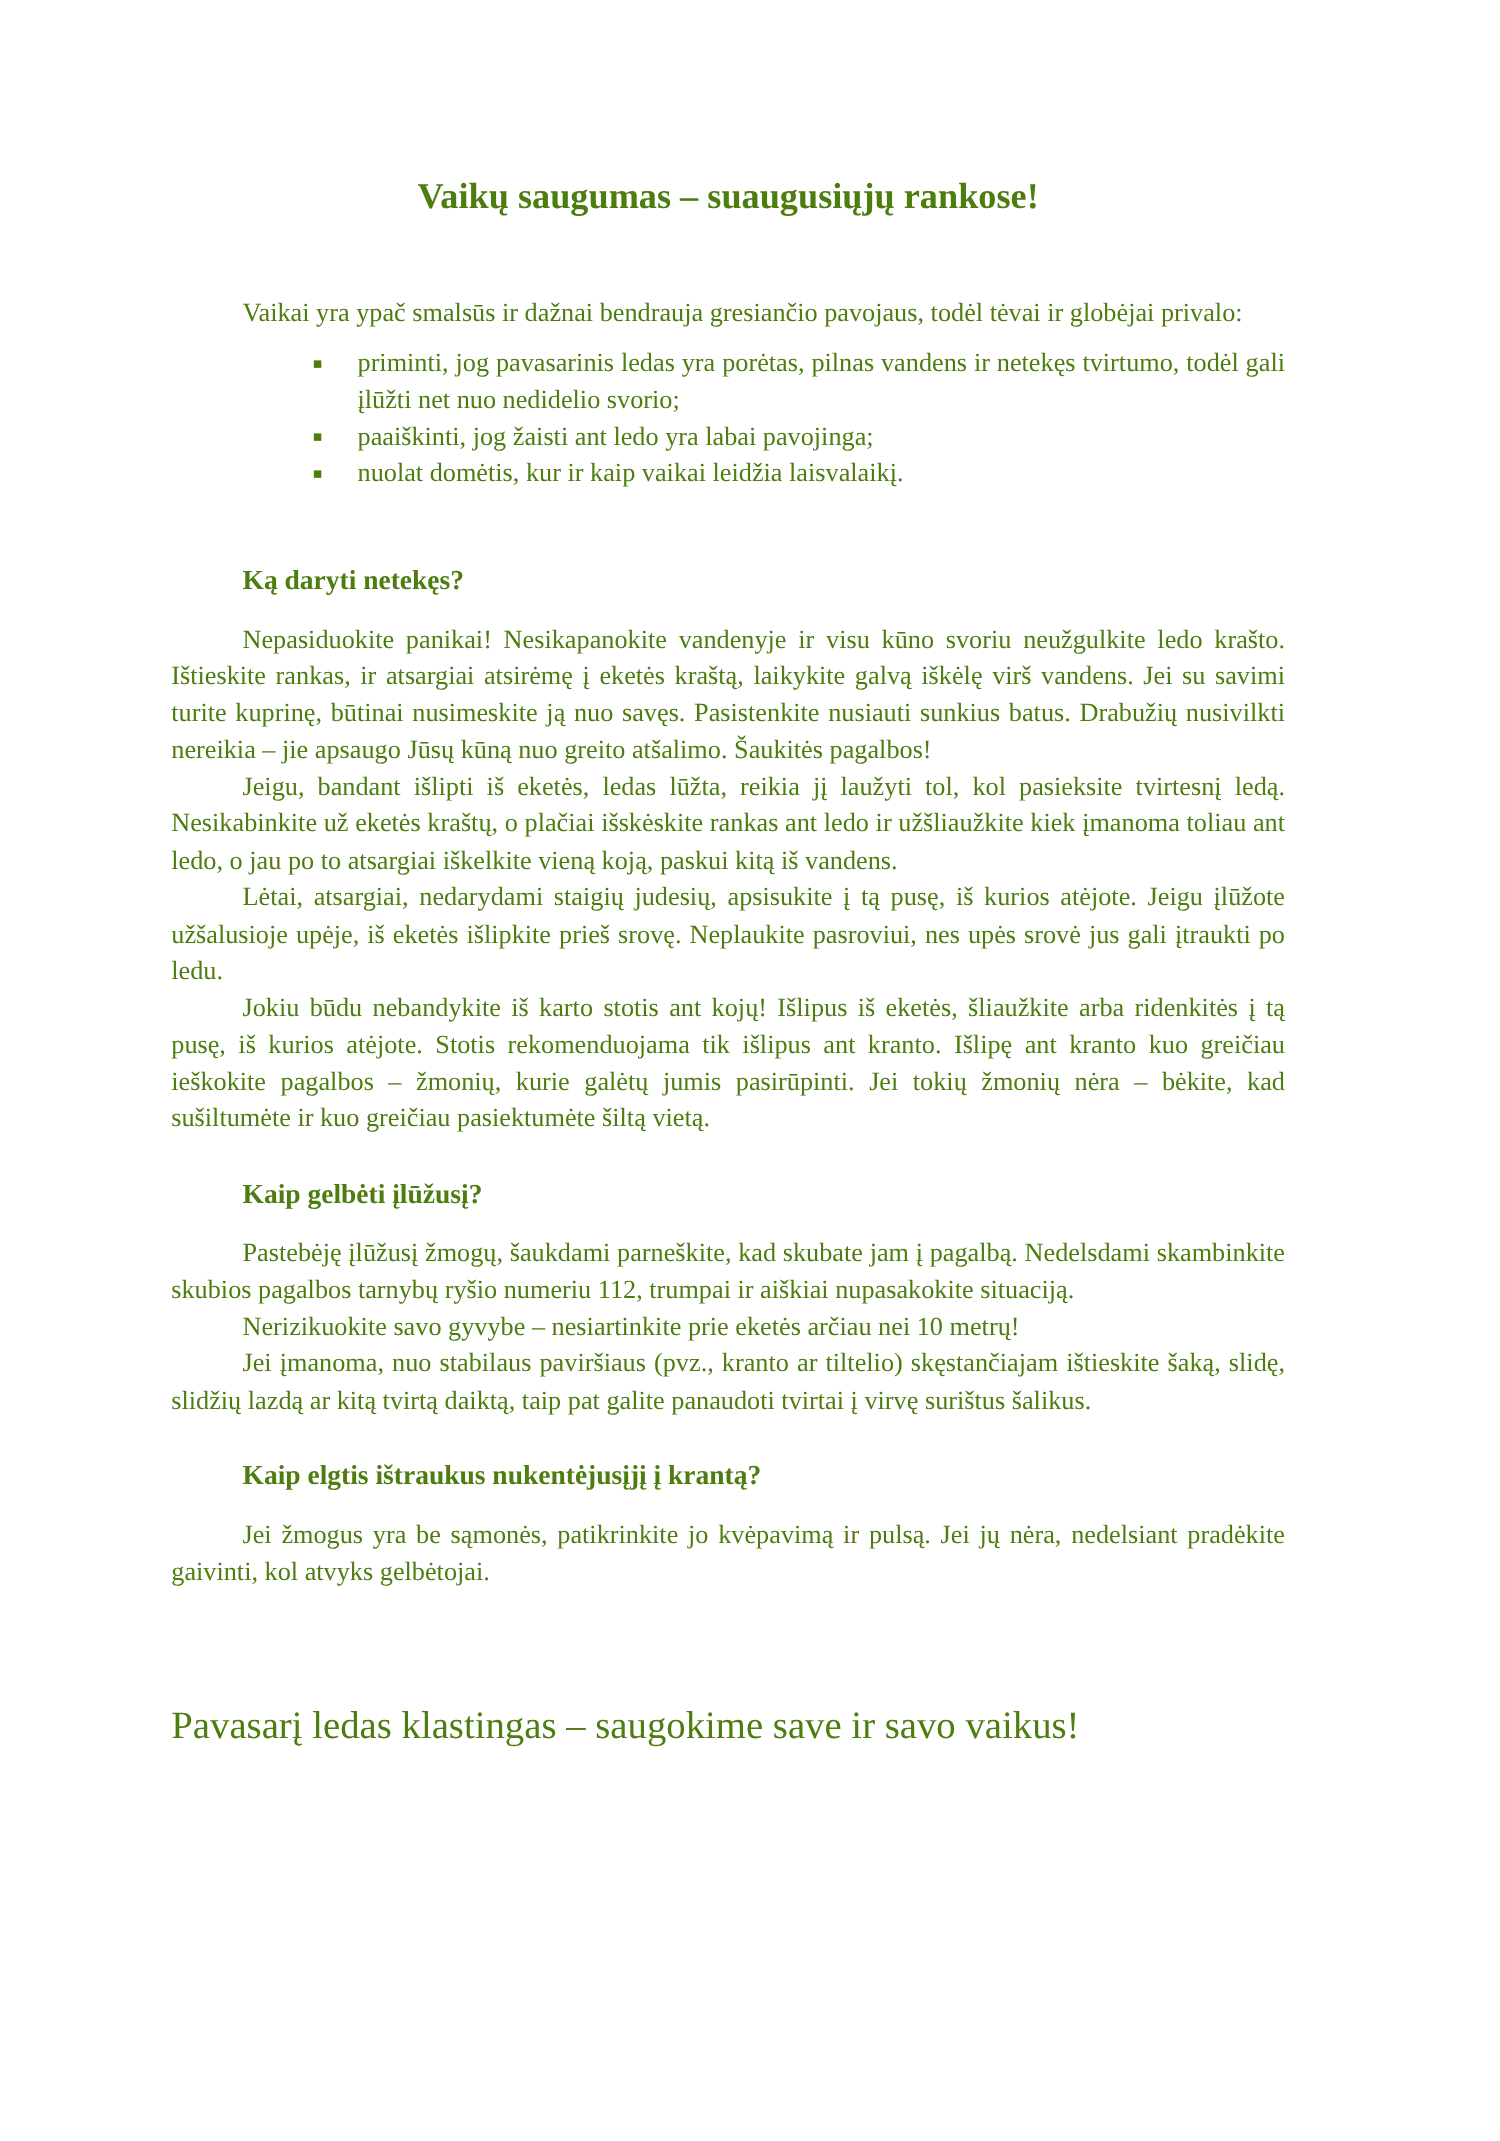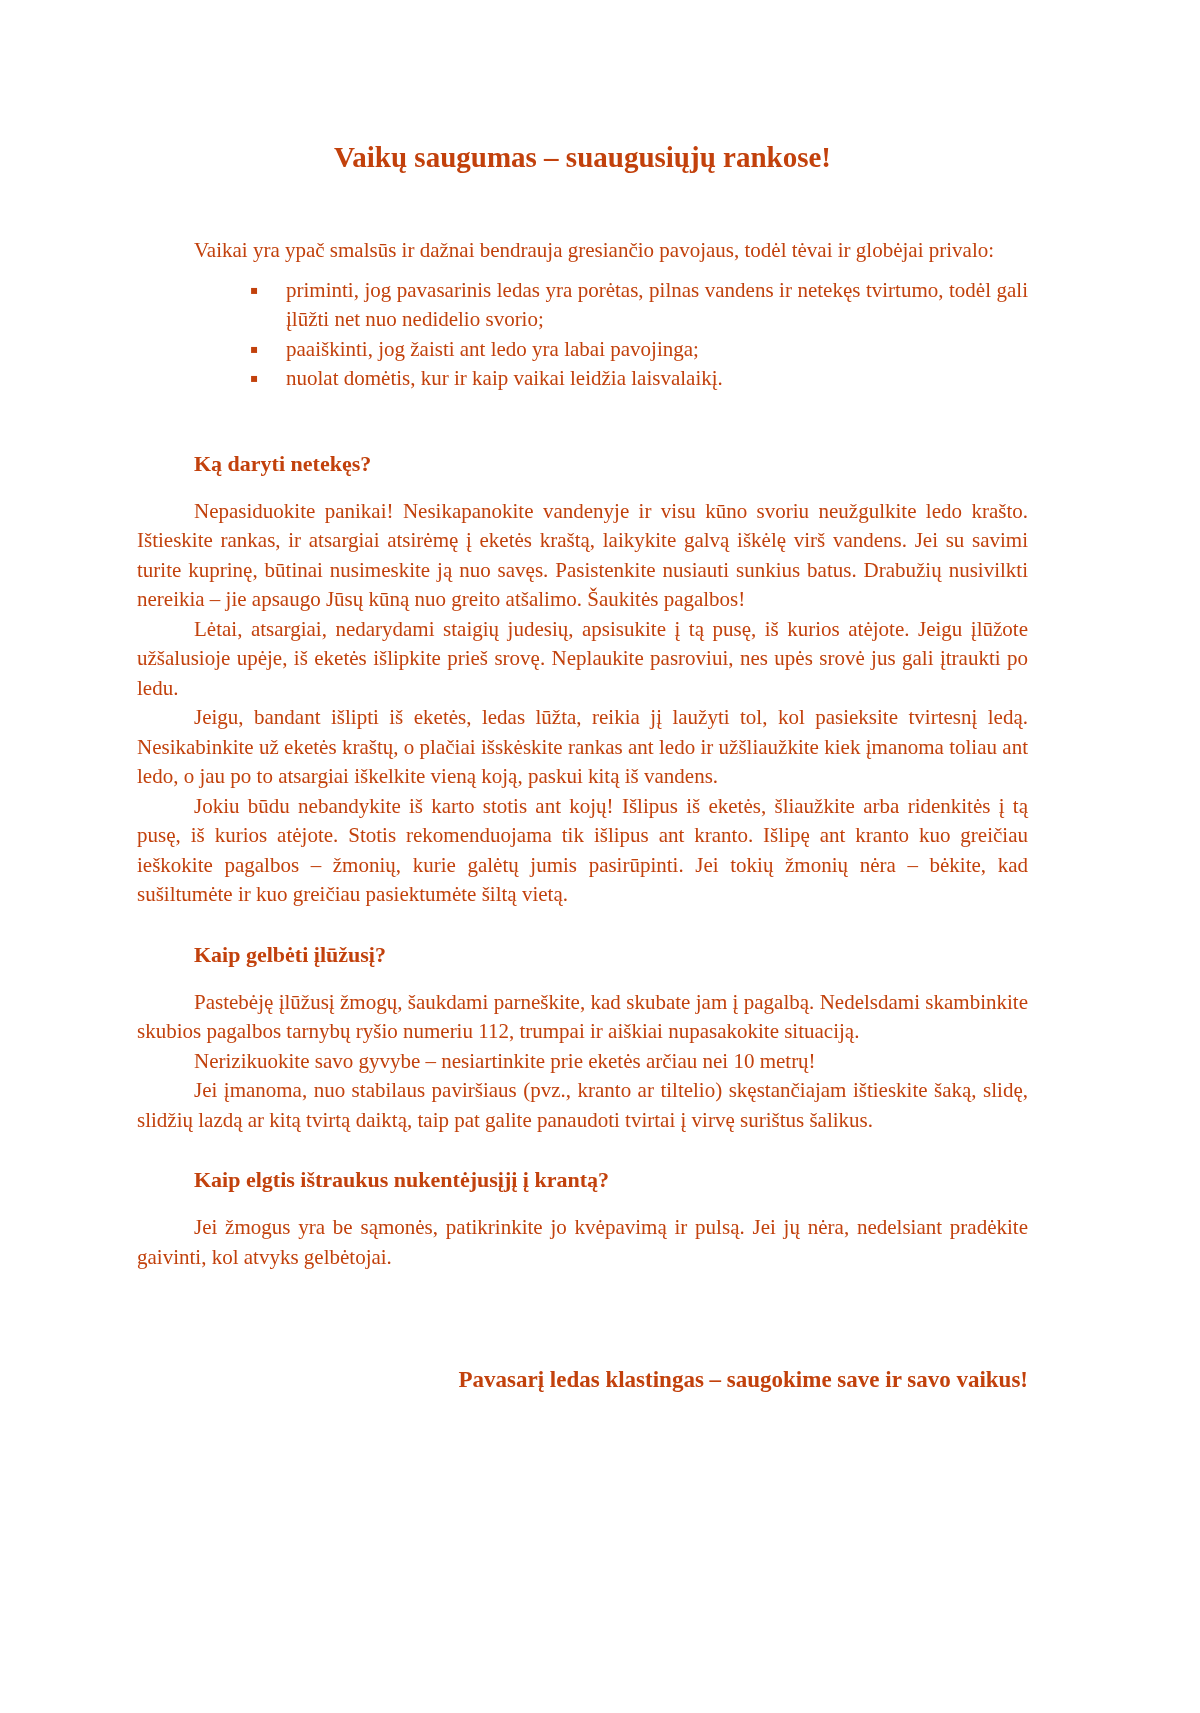--- a/index.html
+++ b/index.html
@@ -11,21 +11,21 @@
     width: 1200px;
     height: 1713px;
     overflow: hidden;
   }
   .page {
     box-sizing: border-box;
     width: 1165px;
     height: 1713px;
     padding: 140px 137px 0 137px;
     font-family: "Liberation Serif", "DejaVu Serif", serif;
-    color: #c2410c;
+    color: #4d7c0f;
     font-size: 21px;
     line-height: 29.5px;
   }
   .doc-title {
     margin: 0;
     font-size: 29px;
     line-height: 34px;
     font-weight: bold;
     text-align: center;
   }
@@ -61,24 +61,24 @@
   .section-heading.first {
     margin-top: 55px;
   }
   .body-paragraph {
     margin: 0;
     text-indent: 57px;
     text-align: justify;
   }
   .closing-statement {
     margin: 90px 0 0 0;
-    font-size: 23px;
+    font-size: 31px;
     line-height: 36px;
-    font-weight: bold;
-    text-align: right;
+    font-weight: normal;
+    text-align: left;
   }
 </style>
 </head>
 <body>
 
 <div class="page">
 
   <h1 class="doc-title">Vaikų saugumas – suaugusiųjų rankose!</h1>
 
   <p class="intro-paragraph">Vaikai yra ypač smalsūs ir dažnai bendrauja gresiančio pavojaus, todėl tėvai ir globėjai privalo:</p>
@@ -94,22 +94,22 @@
     </li>
     <li class="bullet-item">
       <span class="bullet-marker">▪</span>
       <span>nuolat domėtis, kur ir kaip vaikai leidžia laisvalaikį.</span>
     </li>
   </ul>
 
   <section>
     <h2 class="section-heading first">Ką daryti netekęs?</h2>
     <p class="body-paragraph">Nepasiduokite panikai! Nesikapanokite vandenyje ir visu kūno svoriu neužgulkite ledo krašto. Ištieskite rankas, ir atsargiai atsirėmę į eketės kraštą, laikykite galvą iškėlę virš vandens. Jei su savimi turite kuprinę, būtinai nusimeskite ją nuo savęs. Pasistenkite nusiauti sunkius batus. Drabužių nusivilkti nereikia – jie apsaugo Jūsų kūną nuo greito atšalimo. Šaukitės pagalbos!</p>
+    <p class="body-paragraph">Jeigu, bandant išlipti iš eketės, ledas lūžta, reikia jį laužyti tol, kol pasieksite tvirtesnį ledą. Nesikabinkite už eketės kraštų, o plačiai išskėskite rankas ant ledo ir užšliaužkite kiek įmanoma toliau ant ledo, o jau po to atsargiai iškelkite vieną koją, paskui kitą iš vandens.</p>
     <p class="body-paragraph">Lėtai, atsargiai, nedarydami staigių judesių, apsisukite į tą pusę, iš kurios atėjote. Jeigu įlūžote užšalusioje upėje, iš eketės išlipkite prieš srovę. Neplaukite pasroviui, nes upės srovė jus gali įtraukti po ledu.</p>
-    <p class="body-paragraph">Jeigu, bandant išlipti iš eketės, ledas lūžta, reikia jį laužyti tol, kol pasieksite tvirtesnį ledą. Nesikabinkite už eketės kraštų, o plačiai išskėskite rankas ant ledo ir užšliaužkite kiek įmanoma toliau ant ledo, o jau po to atsargiai iškelkite vieną koją, paskui kitą iš vandens.</p>
     <p class="body-paragraph">Jokiu būdu nebandykite iš karto stotis ant kojų! Išlipus iš eketės, šliaužkite arba ridenkitės į tą pusę, iš kurios atėjote. Stotis rekomenduojama tik išlipus ant kranto. Išlipę ant kranto kuo greičiau ieškokite pagalbos – žmonių, kurie galėtų jumis pasirūpinti. Jei tokių žmonių nėra – bėkite, kad sušiltumėte ir kuo greičiau pasiektumėte šiltą vietą.</p>
   </section>
 
   <section>
     <h2 class="section-heading">Kaip gelbėti įlūžusį?</h2>
     <p class="body-paragraph">Pastebėję įlūžusį žmogų, šaukdami parneškite, kad skubate jam į pagalbą. Nedelsdami skambinkite skubios pagalbos tarnybų ryšio numeriu 112, trumpai ir aiškiai nupasakokite situaciją.</p>
     <p class="body-paragraph">Nerizikuokite savo gyvybe – nesiartinkite prie eketės arčiau nei 10 metrų!</p>
     <p class="body-paragraph">Jei įmanoma, nuo stabilaus paviršiaus (pvz., kranto ar tiltelio) skęstančiajam ištieskite šaką, slidę, slidžių lazdą ar kitą tvirtą daiktą, taip pat galite panaudoti tvirtai į virvę surištus šalikus.</p>
   </section>
 

